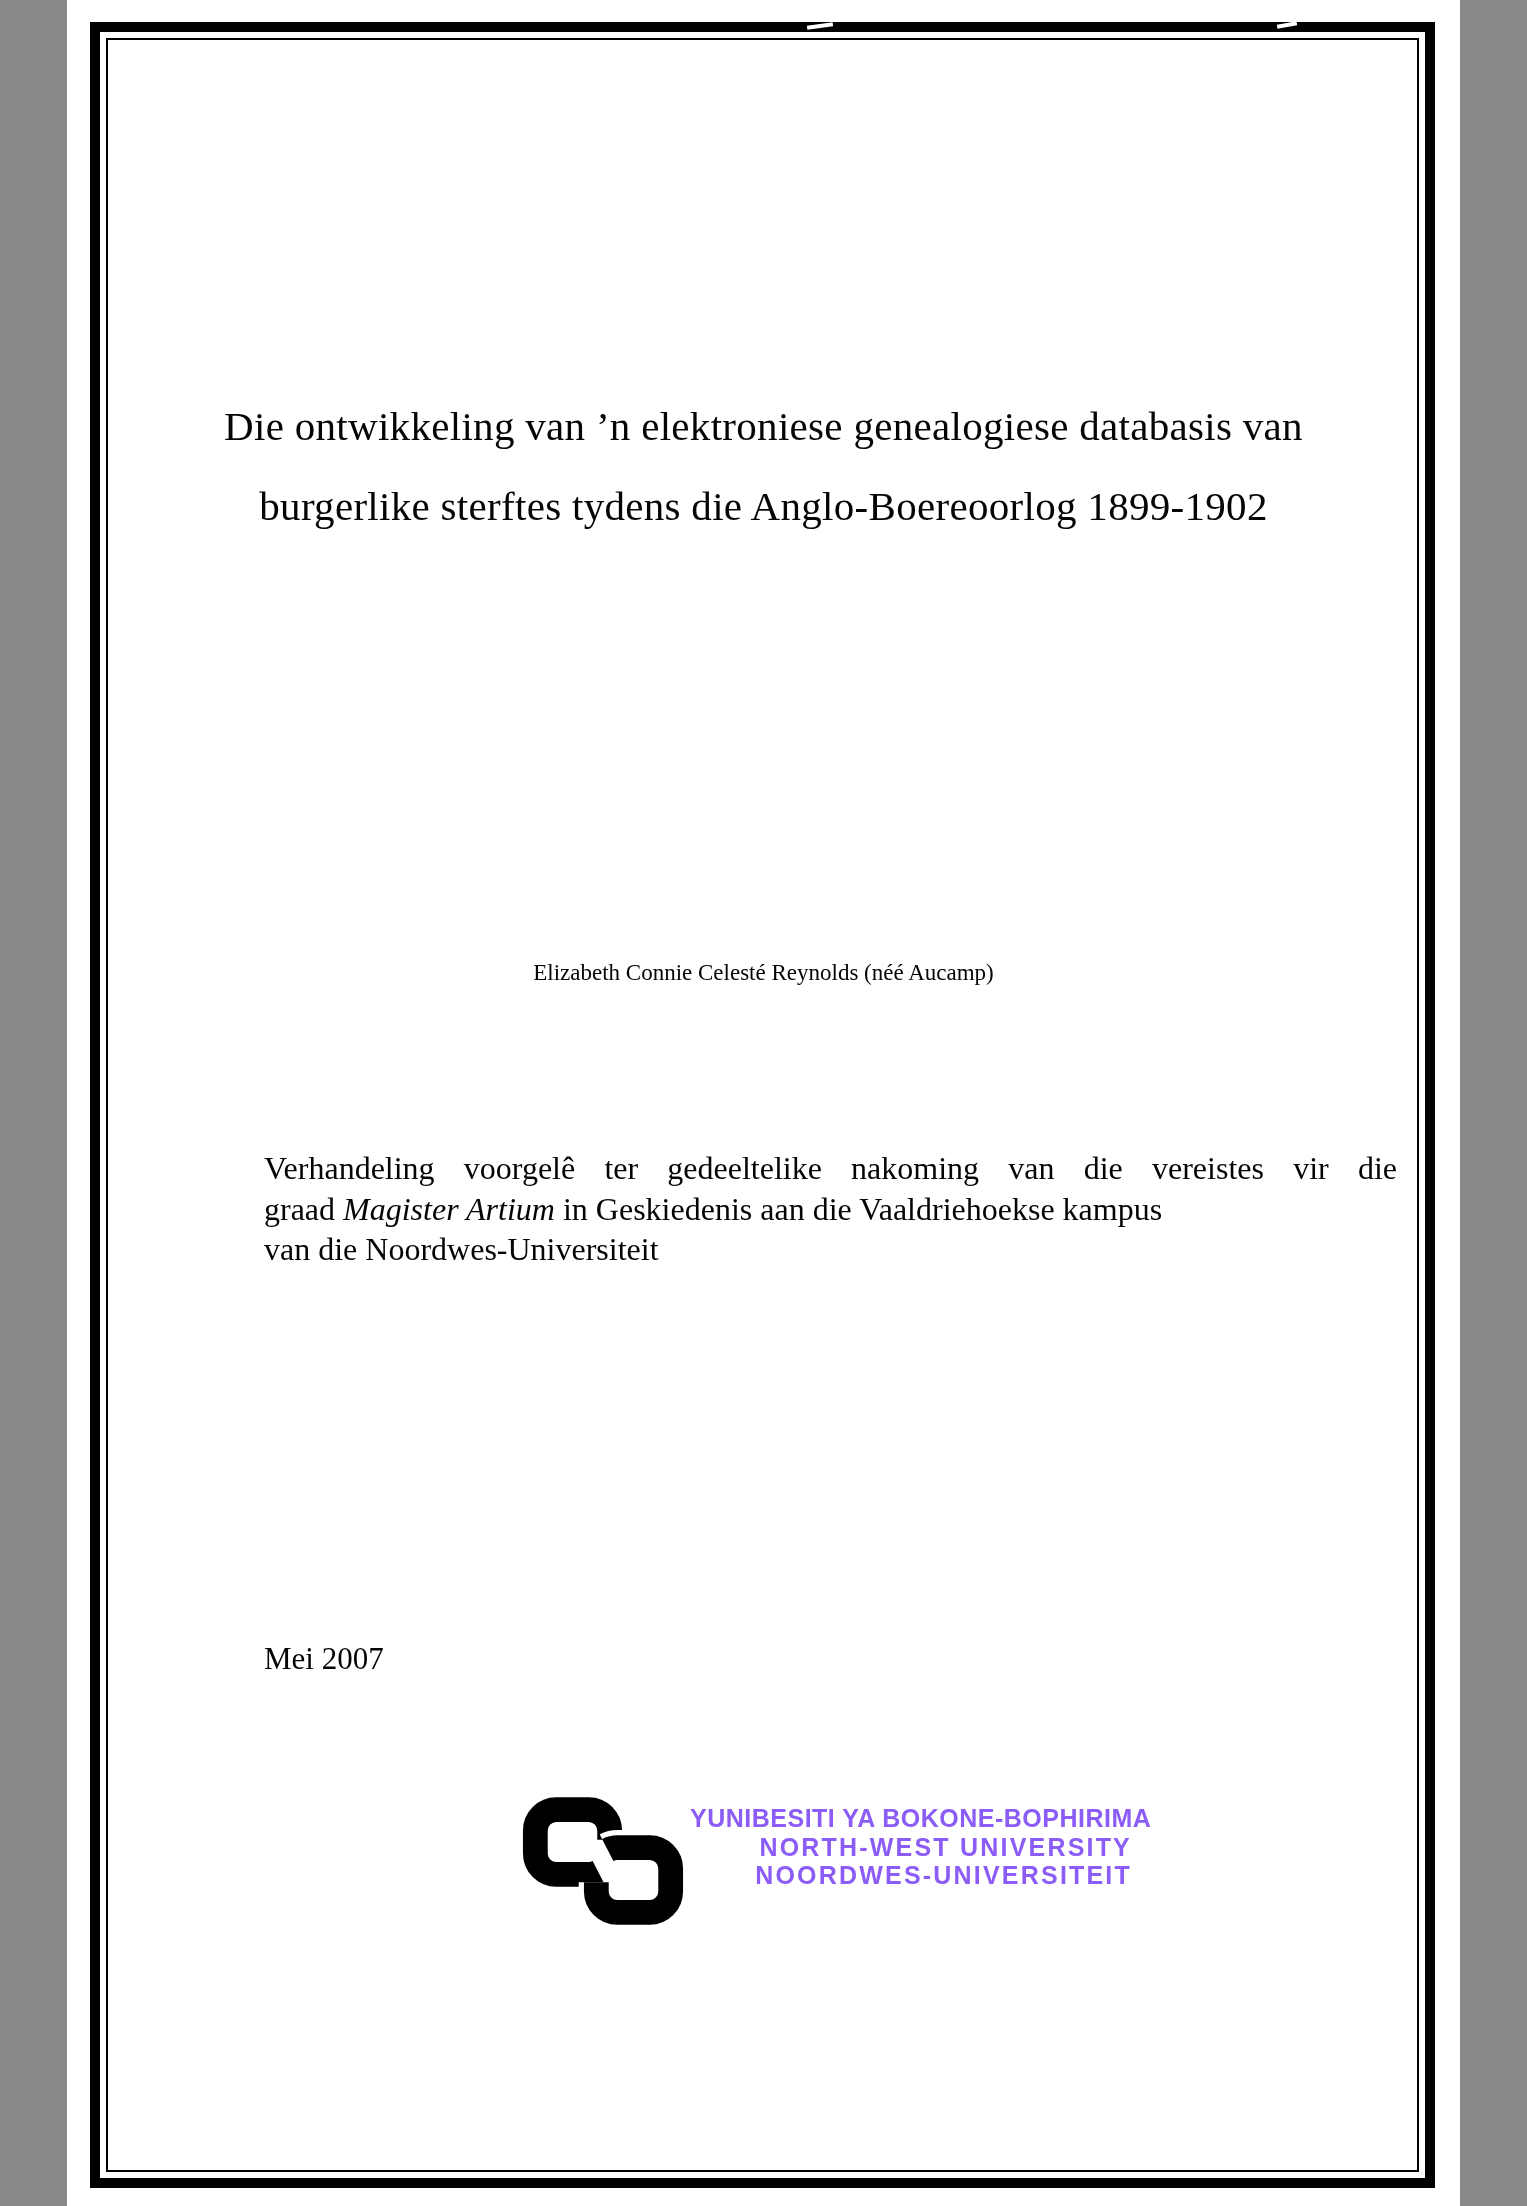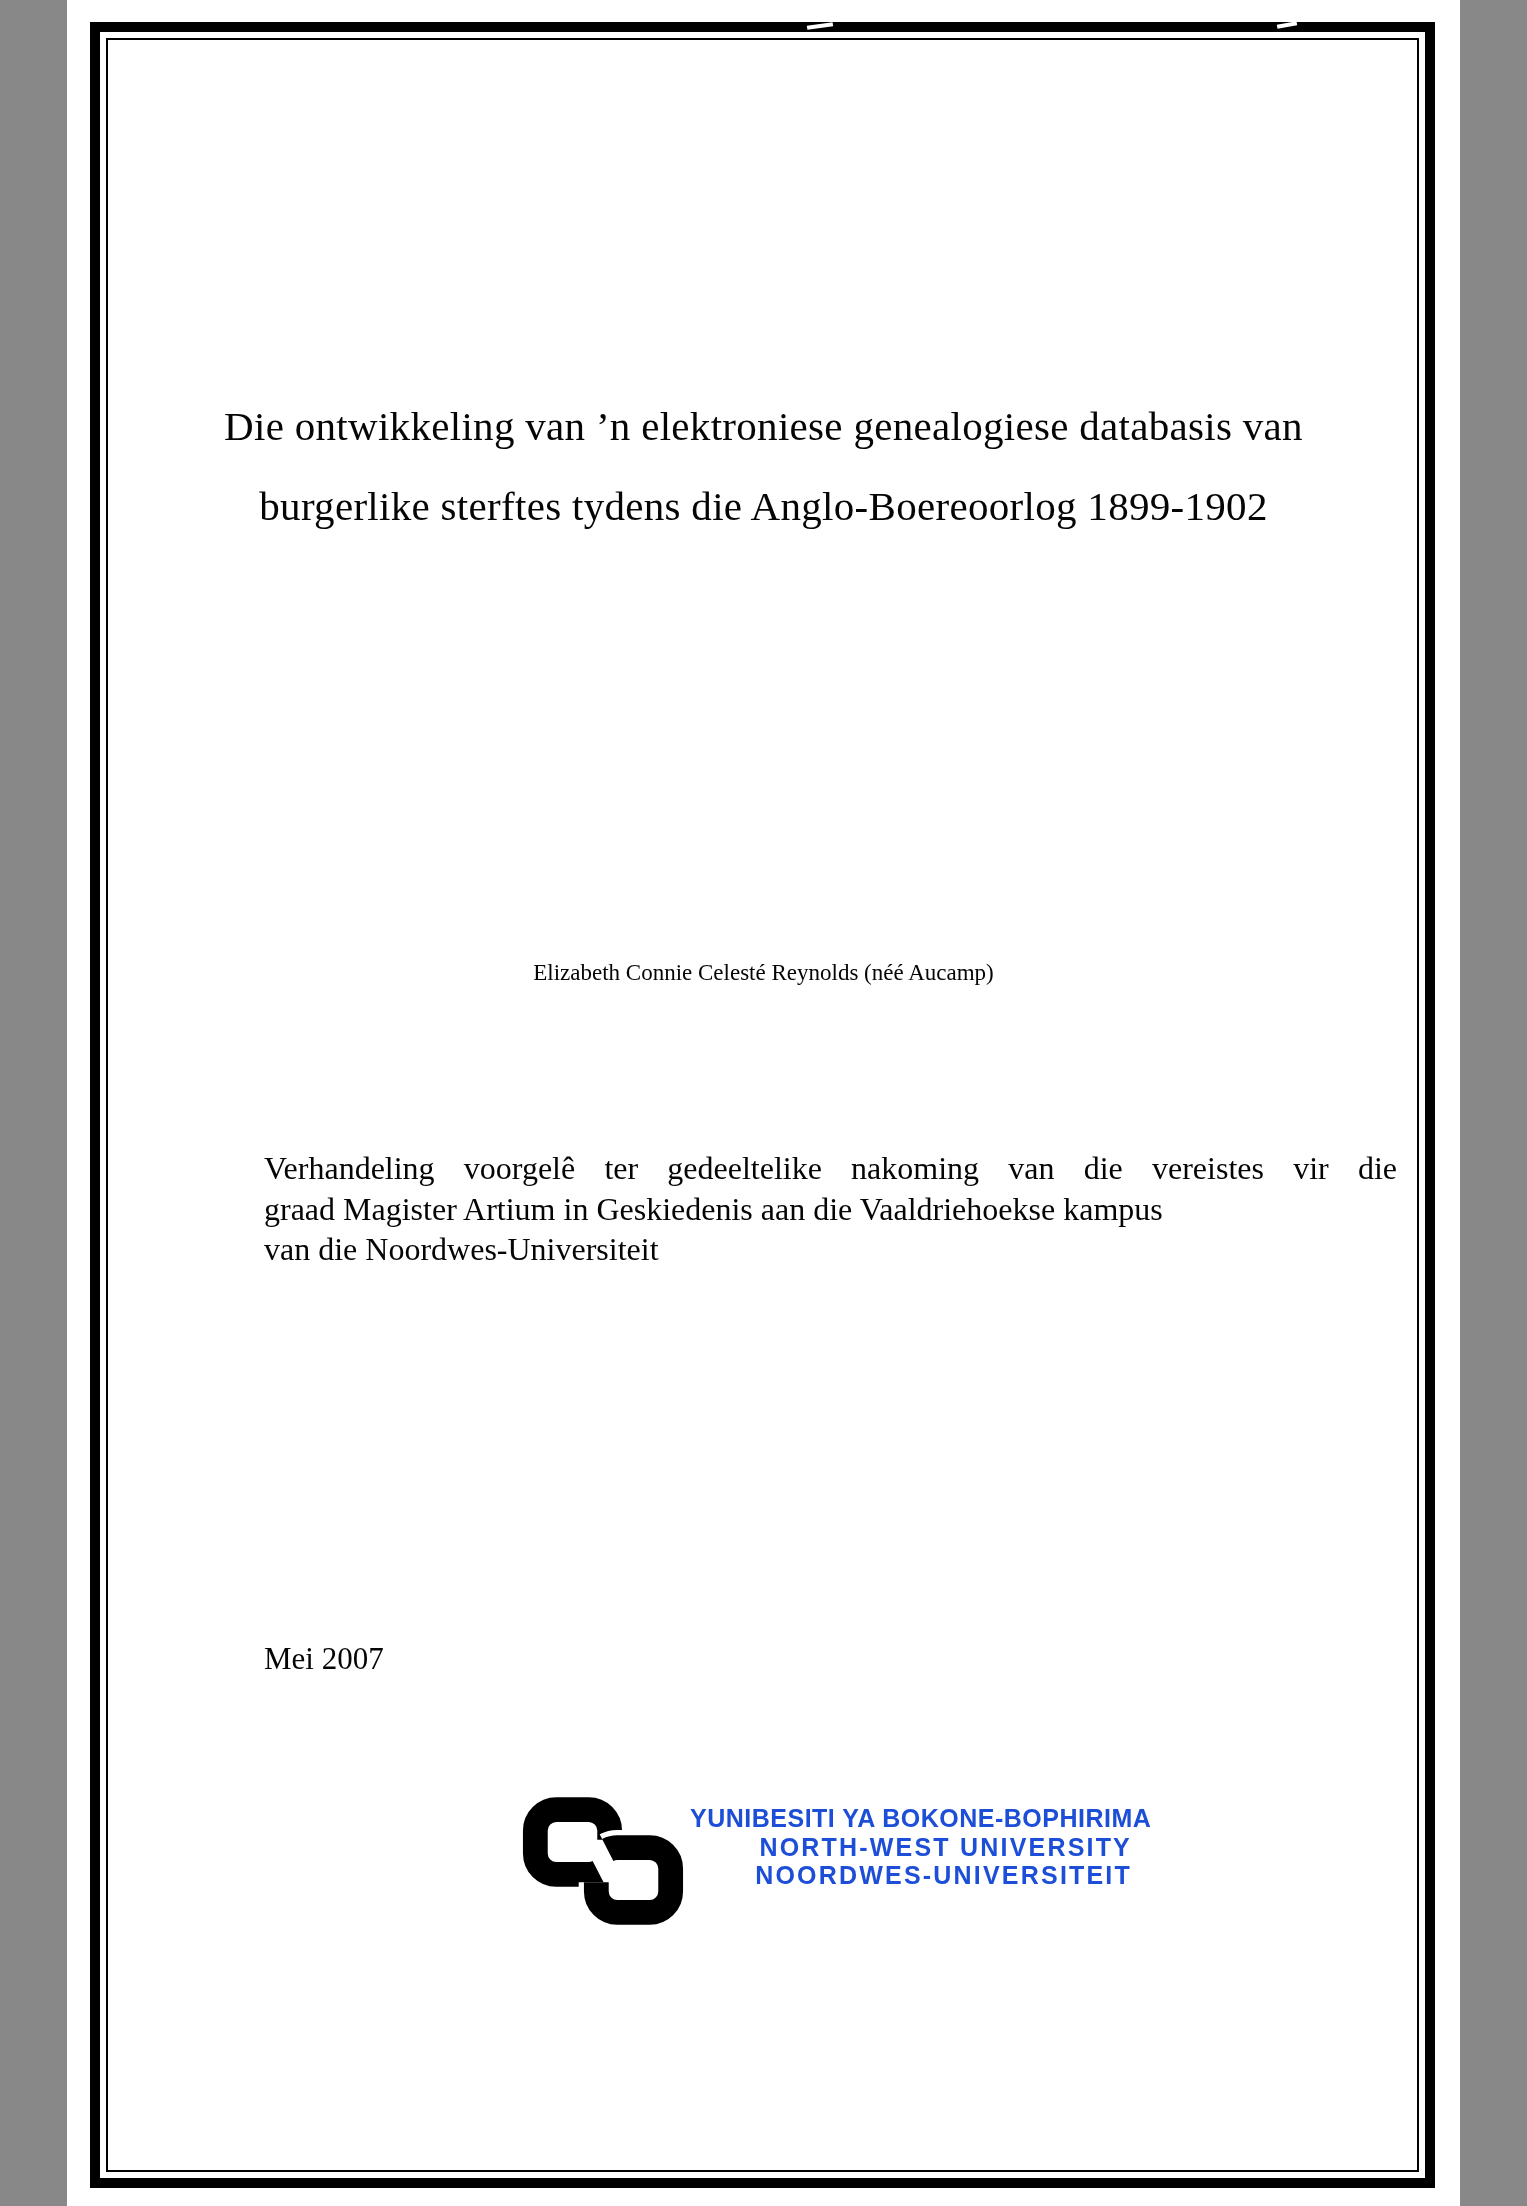--- a/index.html
+++ b/index.html
@@ -36,35 +36,35 @@
   }
   .author{
     position:absolute;left:0;right:0;top:953px;
     text-align:center;font-size:23px;line-height:40px;
   }
   .statement{
     position:absolute;left:197px;top:1148px;width:1133px;
     font-size:32px;line-height:40.5px;
   }
   .st-line1{text-align:justify;text-align-last:justify;}
-  .it{}
+  .it{font-style:italic;}
   .supervisor-block{
     position:absolute;left:197px;top:1638px;
     font-size:31px;line-height:42px;
   }
   .logo{
     position:absolute;left:455px;top:1796px;
     display:flex;align-items:flex-start;
   }
   .logo-mark{display:block;width:162px;height:130px;}
   .logo-text{
     margin-left:6px;padding-top:8px;width:442px;
     text-align:right;
     font-family:"Liberation Sans","DejaVu Sans",sans-serif;
-    font-weight:700;color:#1d4ed8;
+    font-weight:700;color:#8b5cf6;
   }
   .lt1{font-size:25px;line-height:29px;letter-spacing:0.5px;white-space:nowrap;}
   .lt2,.lt3{font-size:25px;line-height:28px;letter-spacing:2.2px;white-space:nowrap;}
 </style>
 </head>
 <body>
 
 <div class="page">
 
   <div class="frame-outer"></div>

